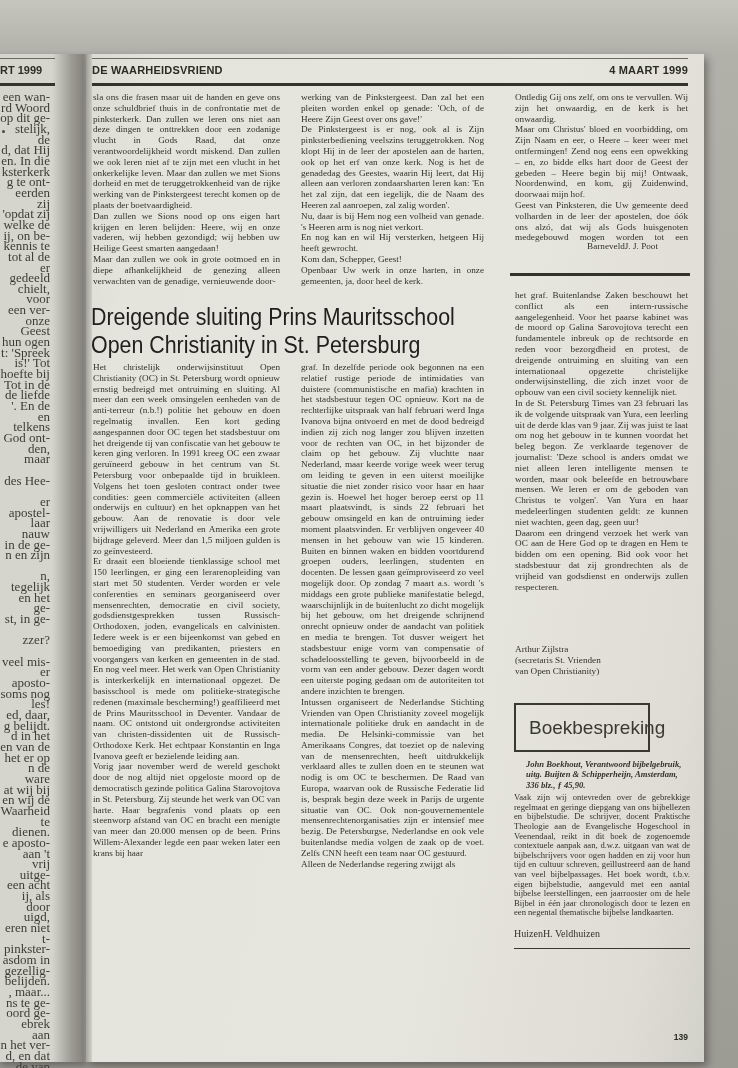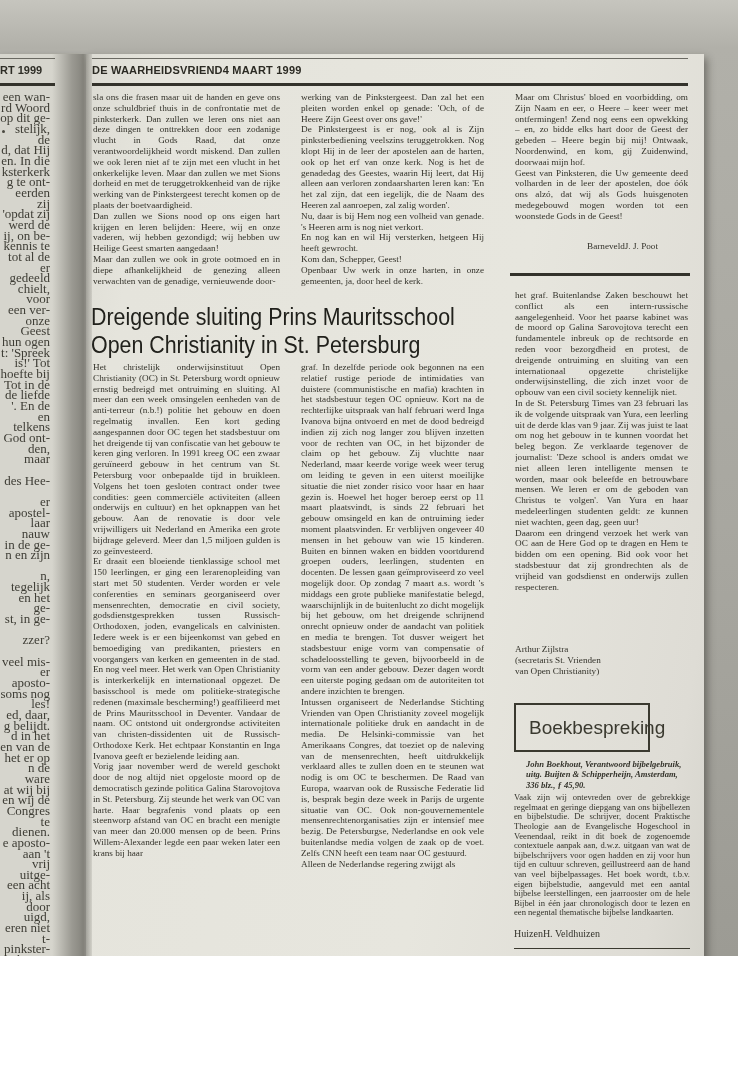--- a/index.html
+++ b/index.html
@@ -1,17 +1,17 @@
 <!DOCTYPE html>
 <html lang="nl"><head>
 <meta charset="utf-8">
 <style>
   * { margin:0; padding:0; box-sizing:border-box; }
   html,body { width:738px; height:1068px; font-family:"Liberation Serif", serif; }
-  #scan { position:relative; width:738px; height:956px; overflow:hidden;
+  #scan { position:relative; width:738px; height:1068px; overflow:hidden;
           background:linear-gradient(180deg,#c6c5be 0%,#b1b0a9 5%,#a8a7a0 55%,#9c9b94 100%); }
 
   
   #left-page { position:absolute; left:0; top:54px; width:86px; height:1008px;
                background:#d6d5cd; box-shadow:0 4px 7px rgba(30,28,22,.4); }
   .lp-rule-thin  { position:absolute; left:0; top:4px;  width:55px; height:1px;   background:#6a6962; }
   .lp-header     { position:absolute; left:0; top:10px; width:44px; font-family:"Liberation Sans",sans-serif;
                    font-size:11px; font-weight:bold; color:#2e2d26; }
   .lp-rule-thick { position:absolute; left:0; top:29px; width:55px; height:2.5px; background:#33322b; }
   .lp-frags      { position:absolute; left:0; top:38px; width:50px; text-align:right;
@@ -21,21 +21,21 @@
   
   #gutter { position:absolute; left:52px; top:54px; width:40px; height:1008px; z-index:4; pointer-events:none;
             background:linear-gradient(to right, rgba(40,38,32,0) 0%, rgba(40,38,32,.34) 50%,
                        rgba(40,38,32,.46) 78%, rgba(40,38,32,.10) 100%); }
 
   
   #main-page { position:absolute; left:86px; top:54px; width:618px; height:1008px;
                background:linear-gradient(100deg,#dcdbd3 0%,#e5e4dc 10%,#e7e6de 60%,#dedcd5 90%,#d3d2ca 100%);
                box-shadow:3px 4px 8px rgba(30,28,22,.45); color:#32312a; }
   .rule-thin  { position:absolute; left:6px; top:4px;  width:596px; height:1px;   background:#6a6962; }
-  .header-row { position:absolute; left:6px; top:10px; width:596px; display:flex; 
+  .header-row { position:absolute; left:6px; top:10px; width:596px; display:flex; justify-content:space-between;
                 font-family:"Liberation Sans",sans-serif; font-size:11px; font-weight:bold;
                 letter-spacing:.2px; color:#2b2a23; }
   .rule-thick { position:absolute; left:6px; top:29px; width:596px; height:2.5px; background:#33322b; }
 
   .body-col { position:absolute; font-size:9.2px; line-height:10.8px; color:#34332b;
               text-align:justify; overflow:hidden; }
   .body-col div { text-align:justify; }
 
   #top-col1 { left:7px;   top:38px; width:187px; height:214px; }
   #top-col2 { left:215px; top:38px; width:183px; height:214px; }
@@ -86,21 +86,21 @@
         <div>een wan-</div>
         <div>rd Woord</div>
         <div>op dit ge-</div>
         <div>stelijk, de</div>
         <div>d, dat Hij</div>
         <div>en. In die</div>
         <div>ksterkerk</div>
         <div>g te ont-</div>
         <div>eerden zij</div>
         <div>'opdat zij</div>
-        <div>werd de</div>
+        <div>welke de</div>
         <div>ij, on be-</div>
         <div>kennis te</div>
         <div>tot al de</div>
         <div>er gedeeld</div>
         <div>chielt, voor</div>
         <div>een ver-</div>
         <div>onze Geest</div>
         <div>hun ogen</div>
         <div>t: 'Spreek</div>
         <div>is!' Tot</div>
@@ -130,21 +130,21 @@
         <div>soms nog</div>
         <div>les!</div>
         <div>ed, daar,</div>
         <div>g belijdt.</div>
         <div>d in het</div>
         <div>en van de</div>
         <div>het er op</div>
         <div>n de ware</div>
         <div>at wij bij</div>
         <div>en wij de</div>
-        <div>Congres</div>
+        <div>Waarheid</div>
         <div>te dienen.</div>
         <div>e aposto-</div>
         <div>aan 't</div>
         <div>vrij uitge-</div>
         <div>een acht</div>
         <div>ij, als door</div>
         <div>uigd,</div>
         <div>eren niet</div>
         <div>t-</div>
         <div>pinkster-</div>
@@ -184,20 +184,21 @@
       </div>
     <div id="top-col2" class="body-col">
         <div>werking van de Pinkstergeest. Dan zal het een pleiten worden enkel op genade: 'Och, of de Heere Zijn Geest over ons gave!'</div>
         <div>De Pinkstergeest is er nog, ook al is Zijn pinksterbediening veelszins teruggetrokken. Nog klopt Hij in de leer der apostelen aan de harten, ook op het erf van onze kerk. Nog is het de genadedag des Geestes, waarin Hij leert, dat Hij alleen aan verloren zondaarsharten leren kan: 'En het zal zijn, dat een iegelijk, die de Naam des Heeren zal aanroepen, zal zalig worden'.</div>
         <div>Nu, daar is bij Hem nog een volheid van genade. 's Heeren arm is nog niet verkort.</div>
         <div>En nog kan en wil Hij versterken, hetgeen Hij heeft gewrocht.</div>
         <div>Kom dan, Schepper, Geest!</div>
         <div>Openbaar Uw werk in onze harten, in onze gemeenten, ja, door heel de kerk.</div>
       </div>
     <div id="top-col3" class="body-col">
+        <div>Ontledig Gij ons zelf, om ons te vervullen. Wij zijn het onwaardig, en de kerk is het onwaardig.</div>
         <div>Maar om Christus' bloed en voorbidding, om Zijn Naam en eer, o Heere – keer weer met ontfermingen! Zend nog eens een opwekking – en, zo bidde elks hart door de Geest der gebeden – Heere begin bij mij! Ontwaak, Noordenwind, en kom, gij Zuidenwind, doorwaai mijn hof.</div>
         <div>Geest van Pinksteren, die Uw gemeente deed volharden in de leer der apostelen, doe óók ons alzó, dat wij als Gods huisgenoten medegebouwd mogen worden tot een woonstede Gods in de Geest!</div>
       </div>
     <div id="top-sig">
       <span>Barneveld</span>
       <span>J. J. Poot</span>
     </div>
 
     <div id="col3-rule"></div>
 

